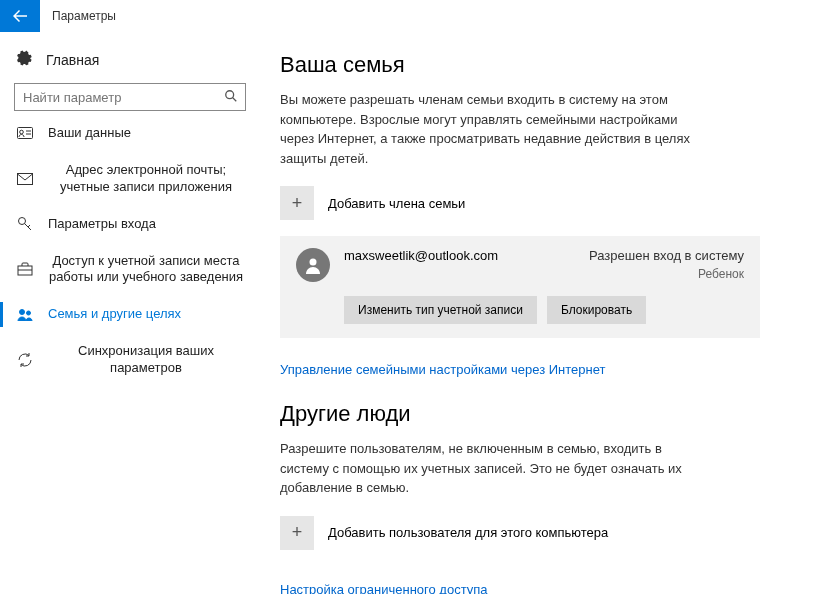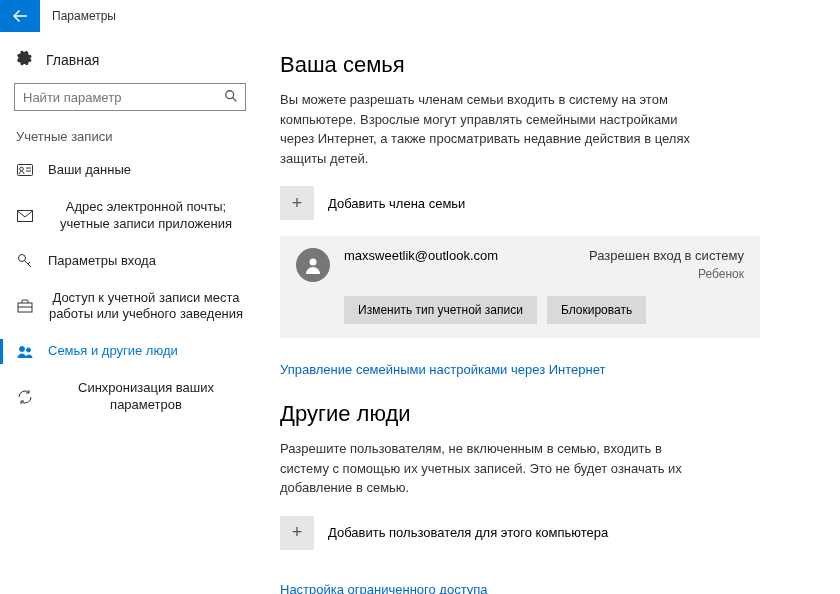--- a/index.html
+++ b/index.html
@@ -225,21 +225,20 @@
         <input type="text" placeholder="Найти параметр" style="">
         <span class="search-icon">
           <svg width="14" height="14" viewBox="0 0 16 16" fill="none" stroke="#555" stroke-width="1.5">
               <circle cx="6.5" cy="6.5" r="4.5"></circle>
               <line x1="10" y1="10" x2="14" y2="14"></line>
             </svg>
         </span>
       </div>
     </div>
 
-    <div class="section-title">Учетные записи</div>
 
     <ul class="nav">
       <li>
         <span class="icon">
           <svg width="16" height="12" viewBox="0 0 16 12" fill="none" stroke="#333" stroke-width="1">
               <rect x="0.5" y="0.5" width="15" height="11" rx="1"></rect>
               <circle cx="4.5" cy="5" r="1.8"></circle>
               <path d="M2 10c0-1.4 1.1-2.5 2.5-2.5S7 8.6 7 10"></path>
               <line x1="9" y1="4" x2="14" y2="4"></line>
               <line x1="9" y1="7" x2="14" y2="7"></line>
@@ -278,21 +277,21 @@
       </li>
       <li class="active">
         <span class="icon">
           <svg width="16" height="14" viewBox="0 0 16 14" fill="none" stroke="#0078d7" stroke-width="1">
               <circle cx="5" cy="4" r="2.5"></circle>
               <circle cx="11.5" cy="5" r="2"></circle>
               <path d="M1 13c0-2.2 1.8-4 4-4s4 1.8 4 4"></path>
               <path d="M9 13c0-1.7 1.3-3 3-3s3 1.3 3 3"></path>
             </svg>
         </span>
-        <span>Семья и другие люди</span>
+        <span>Семья и другие целях</span>
       </li>
       <li>
         <span class="icon">
           <svg width="16" height="16" viewBox="0 0 16 16" fill="none" stroke="#333" stroke-width="1">
               <path d="M2 8a6 6 0 0110-4.5"></path>
               <path d="M14 8a6 6 0 01-10 4.5"></path>
               <path d="M12 1v3h-3"></path>
               <path d="M4 15v-3h3"></path>
             </svg>
         </span>

